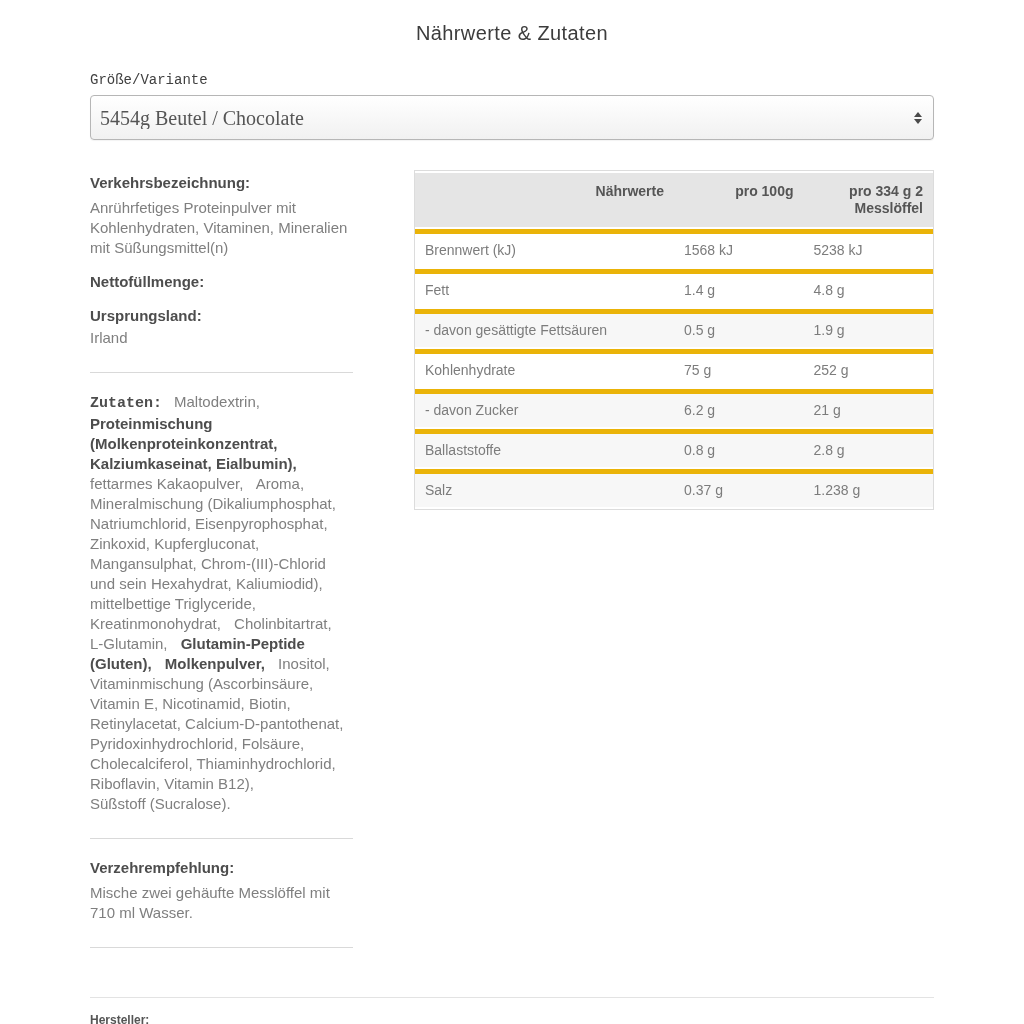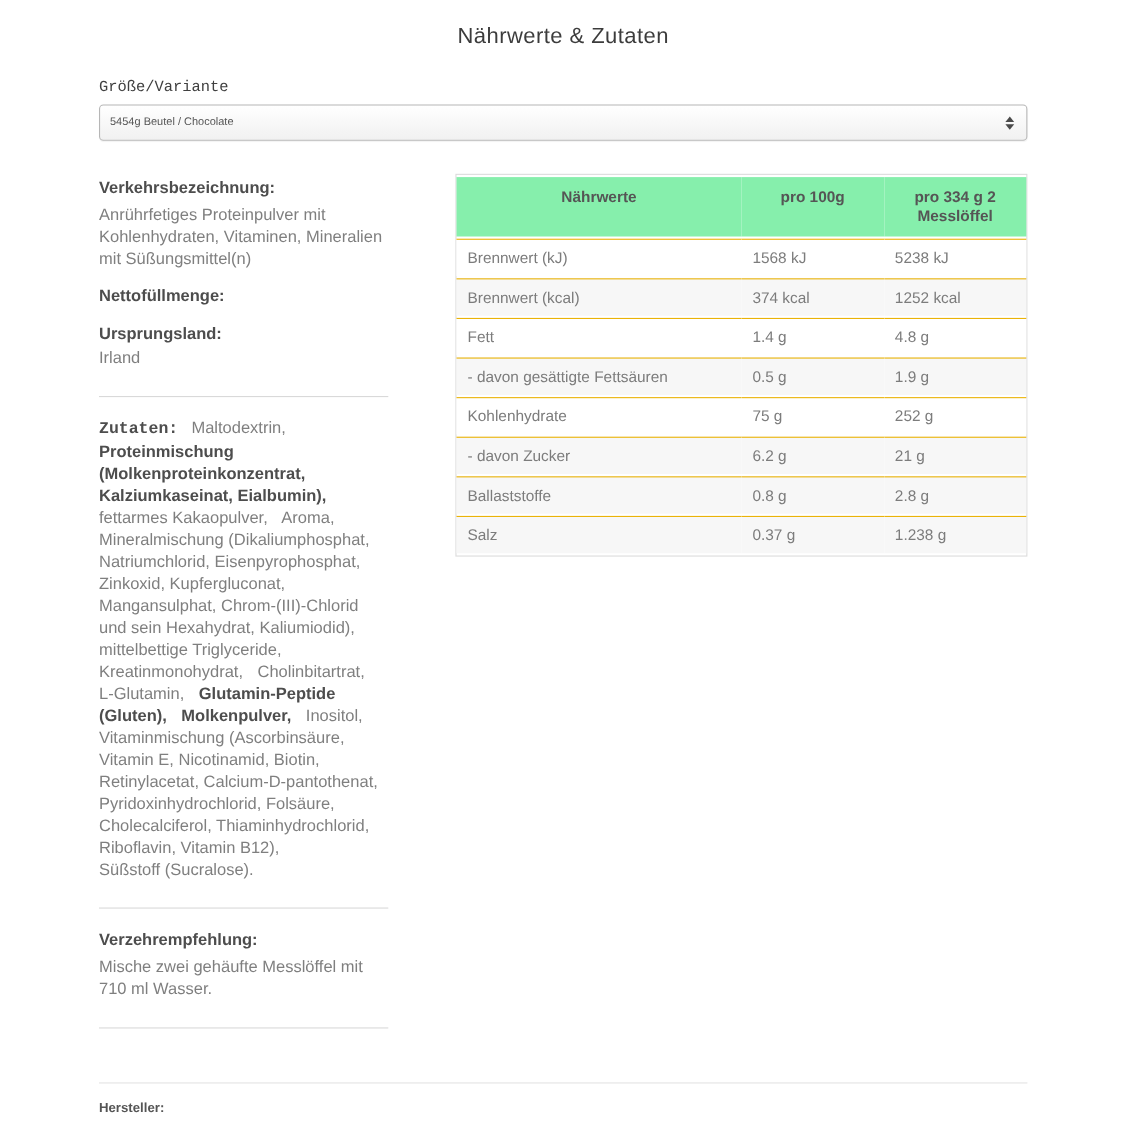--- a/index.html
+++ b/index.html
@@ -12,25 +12,25 @@
   .container { width:844px; margin:0 auto; padding-top:22px; }
 
   .page-title {
     text-align:center; font-size:20px; font-weight:400;
     color:#3c3c3c; letter-spacing:.4px; margin-bottom:27px;
   }
 
   .variant-label { font-size:14px; color:#404040; margin-bottom:7px;font-family:Liberation Mono, monospace; }
   .select-wrap { position:relative; margin-bottom:30px; }
   select.variant-select {
-    width:100%; height:33px;
+    width:100%; height:45px;
     -webkit-appearance:none; appearance:none;
     border:1px solid #b6b6b6; border-radius:4px;
     background:linear-gradient(180deg,#ffffff 0%,#f1f1f1 100%);
-    font-family:Liberation Sans, sans-serif; font-size:10px; color:#555;
+    font-family:Liberation Serif, serif; font-size:20px; color:#555;
     padding:0 30px 0 9px;
     box-shadow:0 1px 1px rgba(0,0,0,.05);
   }
   .select-arrows {
     position:absolute; right:12px; top:50%; transform:translateY(-50%);
     display:flex; flex-direction:column; align-items:center; gap:2px;
     pointer-events:none;
   }
   .select-arrows .up   { width:0; height:0; border-left:4px solid transparent; border-right:4px solid transparent; border-bottom:5px solid #4a4a4a; }
   .select-arrows .down { width:0; height:0; border-left:4px solid transparent; border-right:4px solid transparent; border-top:5px solid #4a4a4a; }
@@ -47,30 +47,30 @@
   .zutaten-label { font-weight:700; color:#4d4d4d; margin-right:12px;font-family:Liberation Mono, monospace; }
   .seg { margin-right:9px; }
   .seg.bold { font-weight:700; color:#4d4d4d; }
 
   table.nutrition {
     flex:1; border-collapse:separate; border-spacing:0 2px;
     font-size:14px; color:#7c7c7c;
     border:1px solid #dcdcdc;
   }
   table.nutrition th {
-    background:#86efac; font-weight:700; color:#555;
-    text-align:center; padding:10px 10px; line-height:17px;
+    background:#e5e5e5; font-weight:700; color:#555;
+    text-align:right; padding:10px 10px; line-height:17px;
     vertical-align:top; font-size:14px;
   }
   table.nutrition th:nth-child(1) { width:50%; }
   table.nutrition th:nth-child(2) { width:25%; }
   table.nutrition th:nth-child(3) { width:25%; }
   table.nutrition td {
     padding:8px 10px; line-height:17px;
-    border-top:1px solid #eab308; background:#ffffff;
+    border-top:5px solid #eab308; background:#ffffff;
   }
   table.nutrition tr.even td { background:#f7f7f7; }
 
   hr.full-divider { border:none; border-top:1px solid #e3e3e3; margin:30px 0 15px; }
   .footer-label { font-size:12px; font-weight:700; color:#555; margin-bottom:5px; }
 </style>
 </head>
 <body>
 
 <div class="container">
@@ -118,25 +118,20 @@
           <th>pro 100g</th>
           <th>pro 334 g 2 Messlöffel</th>
         </tr>
       </thead>
       <tbody id="nutrition-body">
           <tr>
             <td>Brennwert (kJ)</td>
             <td>1568 kJ</td>
             <td>5238 kJ</td>
           </tr>
-          <tr class="even">
-            <td>Brennwert (kcal)</td>
-            <td>374 kcal</td>
-            <td>1252 kcal</td>
-          </tr>
           <tr>
             <td>Fett</td>
             <td>1.4 g</td>
             <td>4.8 g</td>
           </tr>
           <tr class="even">
             <td>- davon gesättigte Fettsäuren</td>
             <td>0.5 g</td>
             <td>1.9 g</td>
           </tr>

